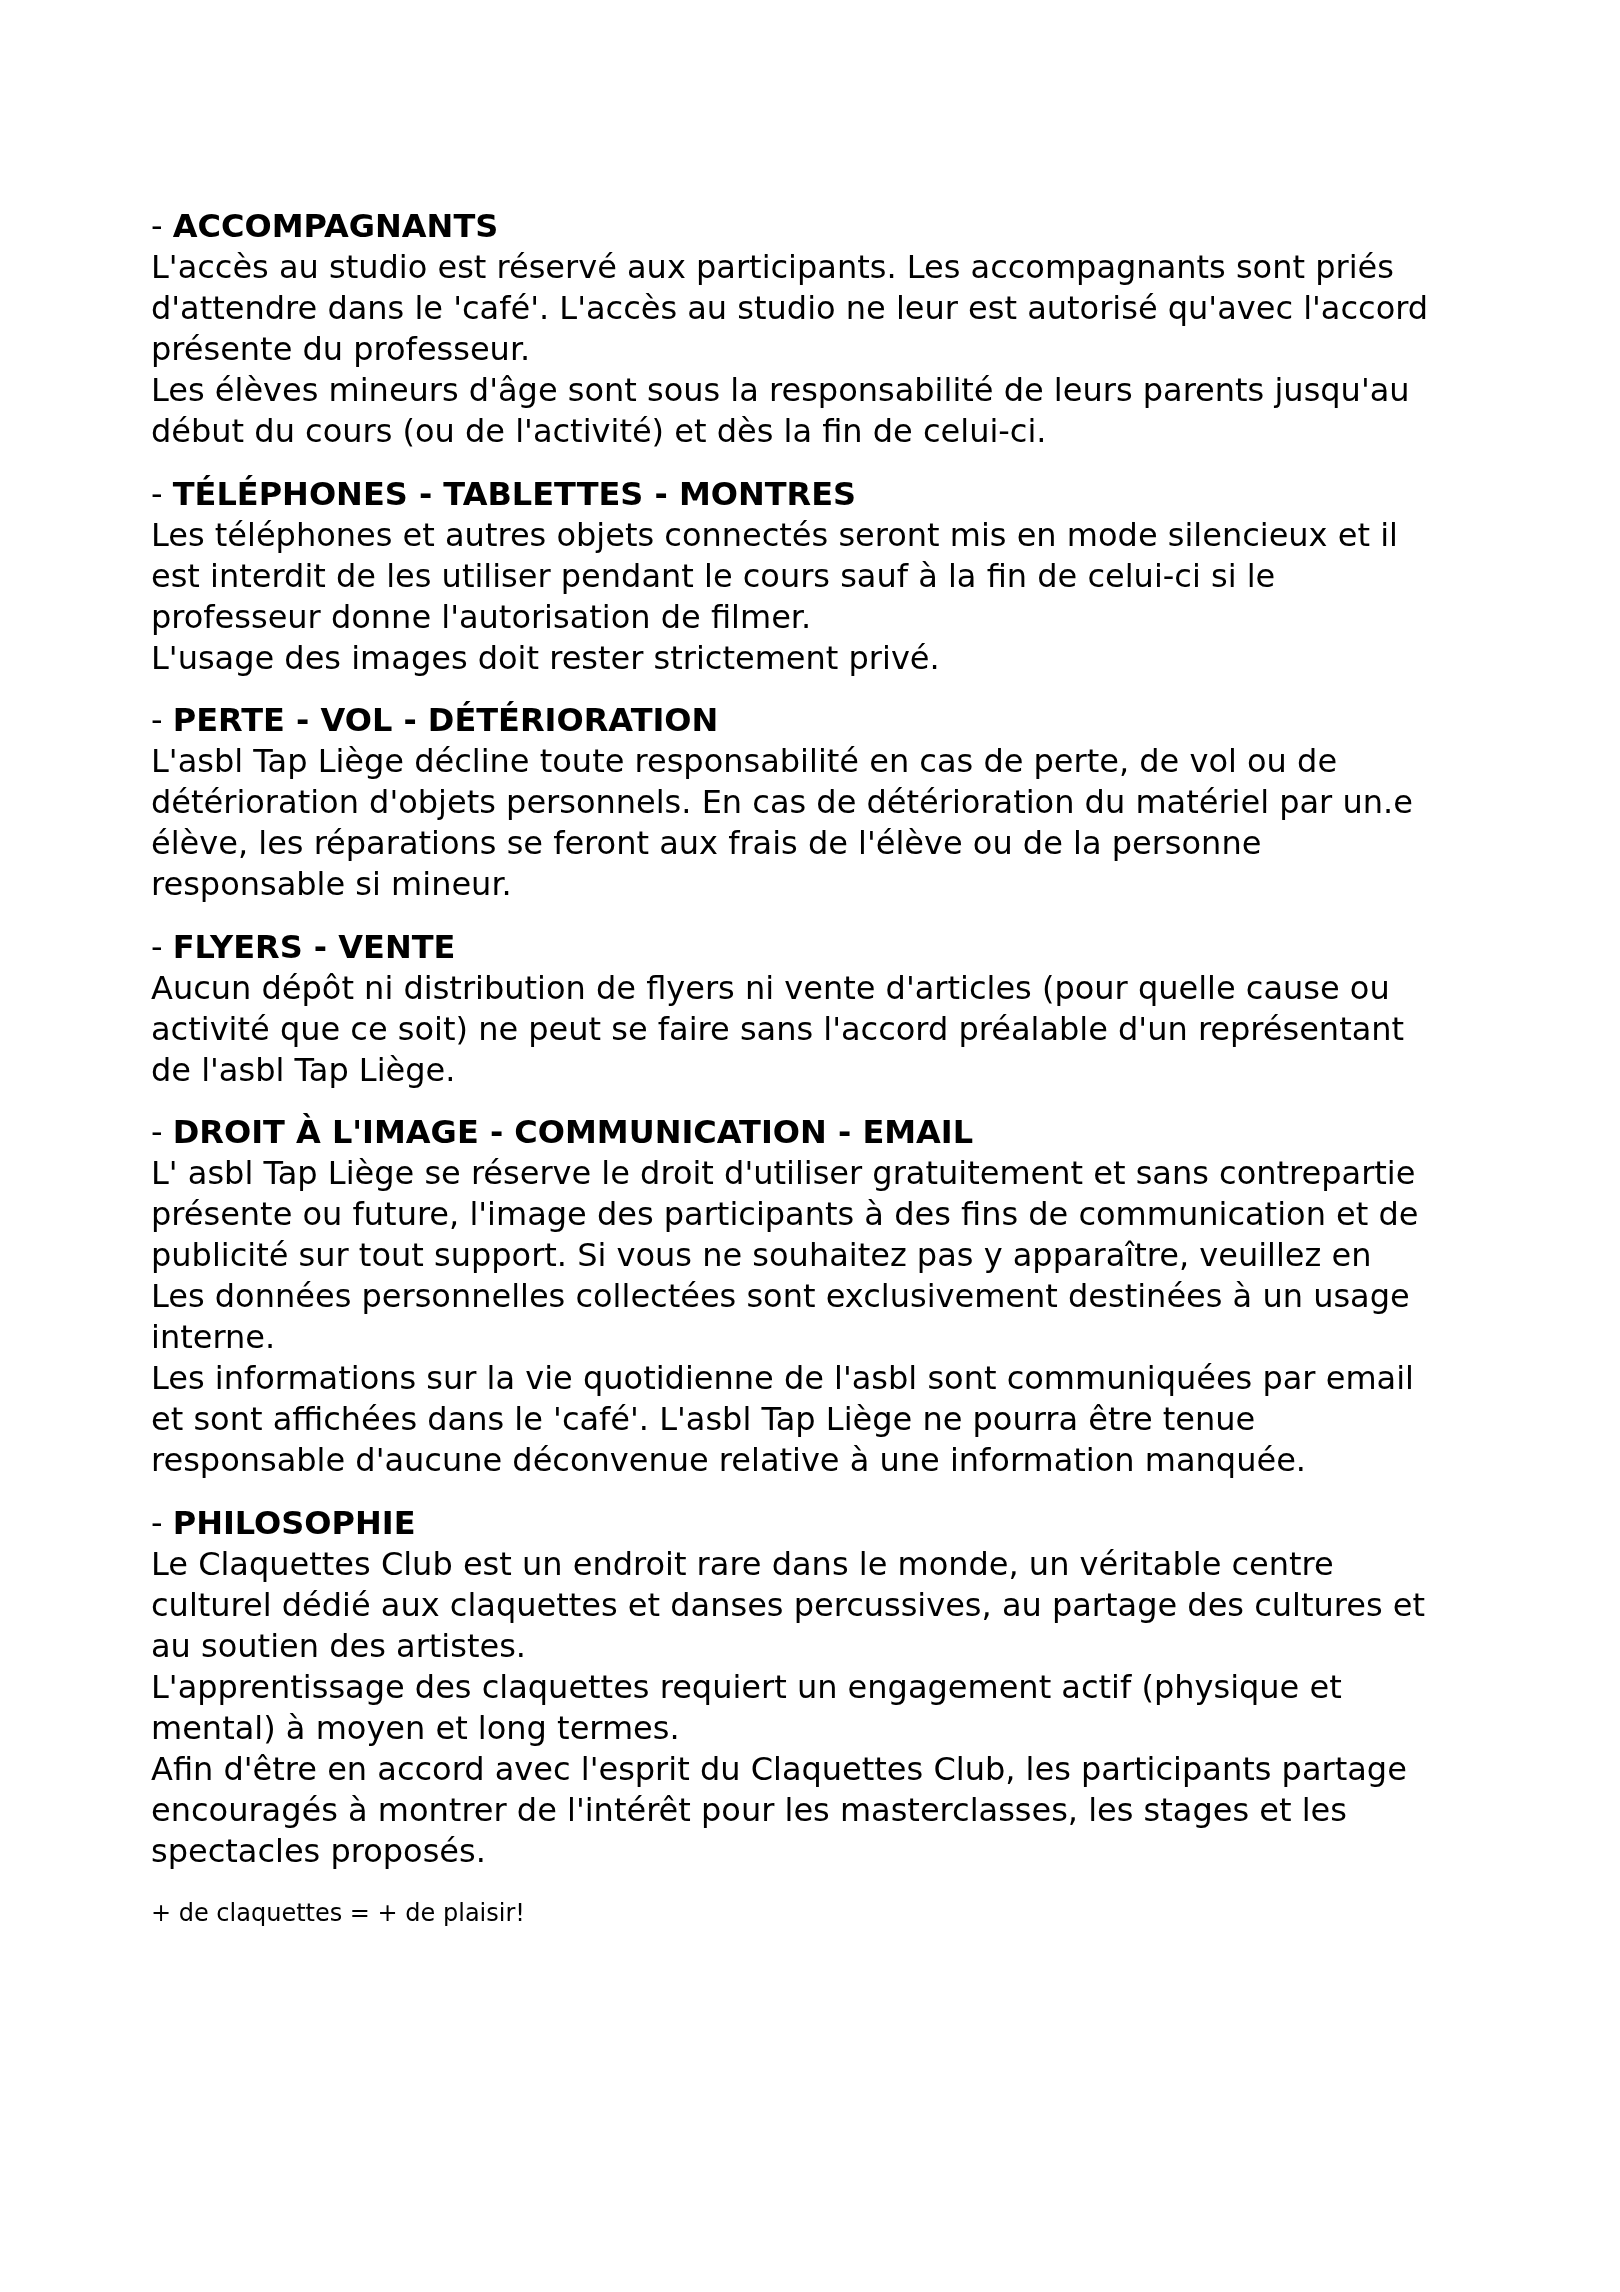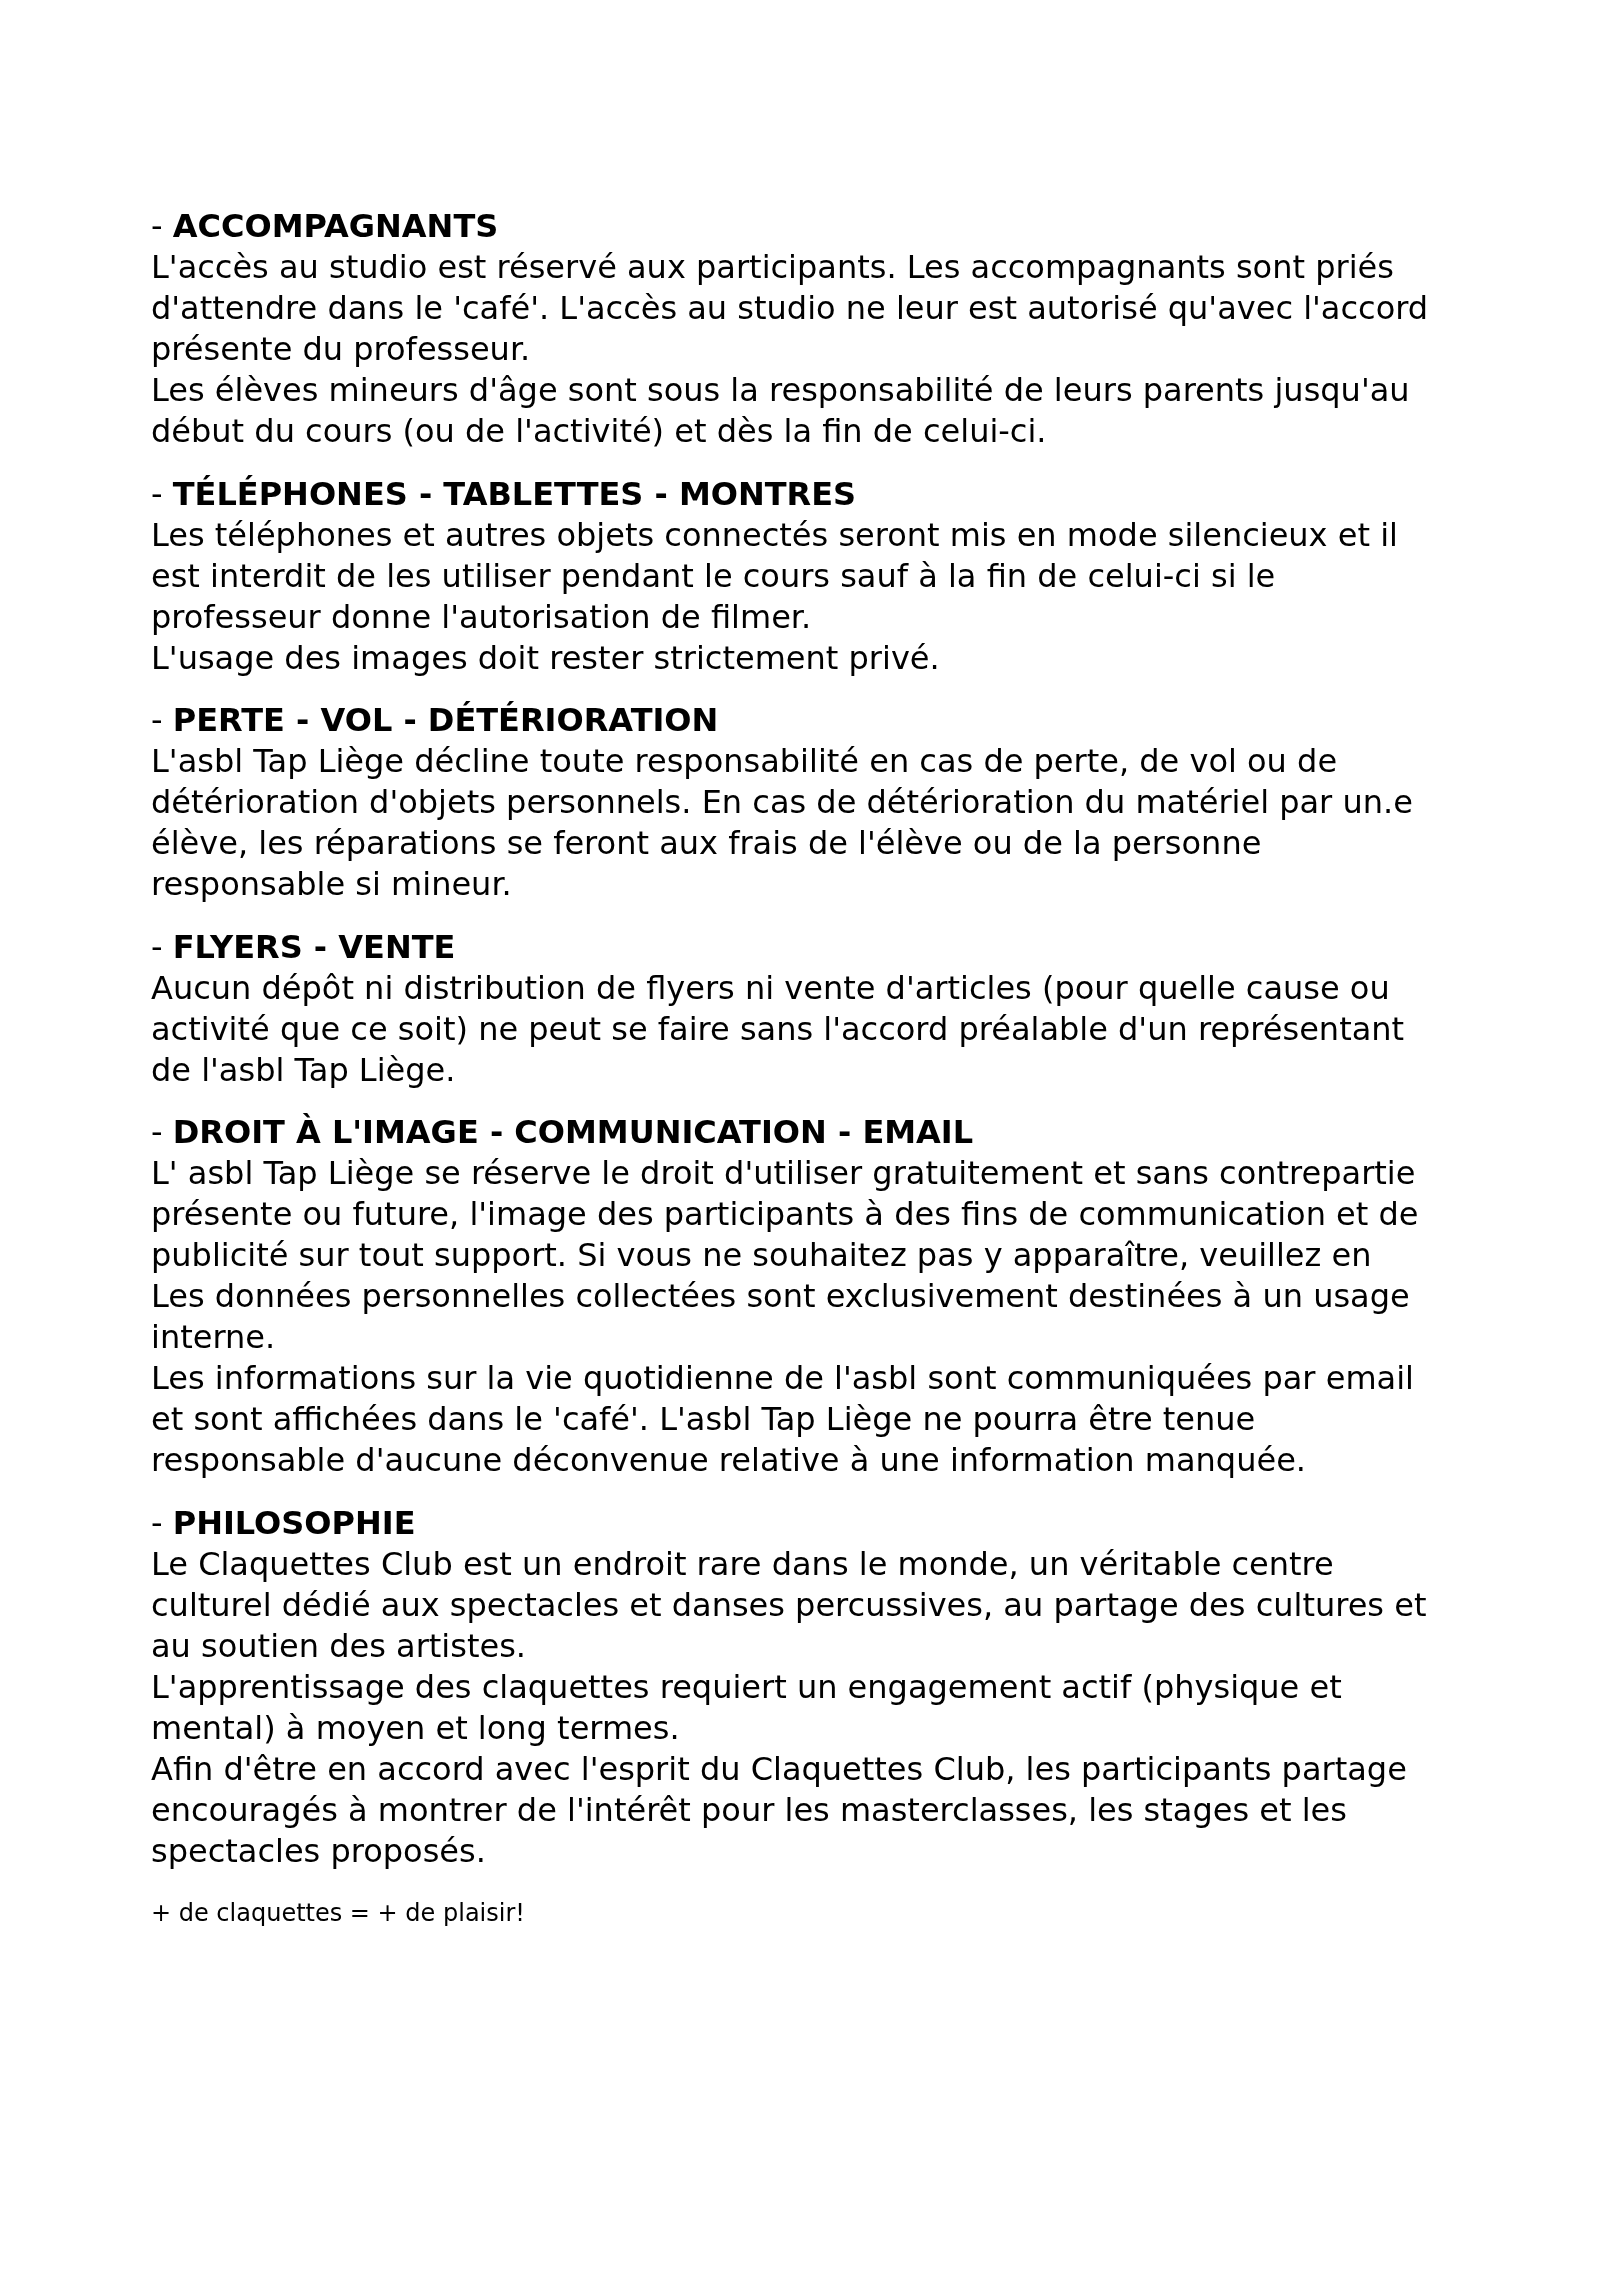--- a/index.html
+++ b/index.html
@@ -106,21 +106,21 @@
           <div class="line">Les informations sur la vie quotidienne de l'asbl sont communiquées par email</div>
           <div class="line">et sont affichées dans le 'café'. L'asbl Tap Liège ne pourra être tenue</div>
           <div class="line">responsable d'aucune déconvenue relative à une information manquée.</div>
         </div>
     </section>
 
     <section class="doc-section">
       <p class="heading"><span class="dash">- </span><strong>PHILOSOPHIE</strong></p>
       <div class="section-body">
           <div class="line">Le Claquettes Club est un endroit rare dans le monde, un véritable centre</div>
-          <div class="line">culturel dédié aux spectacles et danses percussives, au partage des cultures et</div>
+          <div class="line">culturel dédié aux claquettes et danses percussives, au partage des cultures et</div>
           <div class="line">au soutien des artistes.</div>
           <div class="line">L'apprentissage des claquettes requiert un engagement actif (physique et</div>
           <div class="line">mental) à moyen et long termes.</div>
           <div class="line">Afin d'être en accord avec l'esprit du Claquettes Club, les participants partage</div>
           <div class="line">encouragés à montrer de l'intérêt pour les masterclasses, les stages et les</div>
           <div class="line">spectacles proposés.</div>
         </div>
     </section>
 
     <p class="closing">+ de claquettes = + de plaisir!</p>

